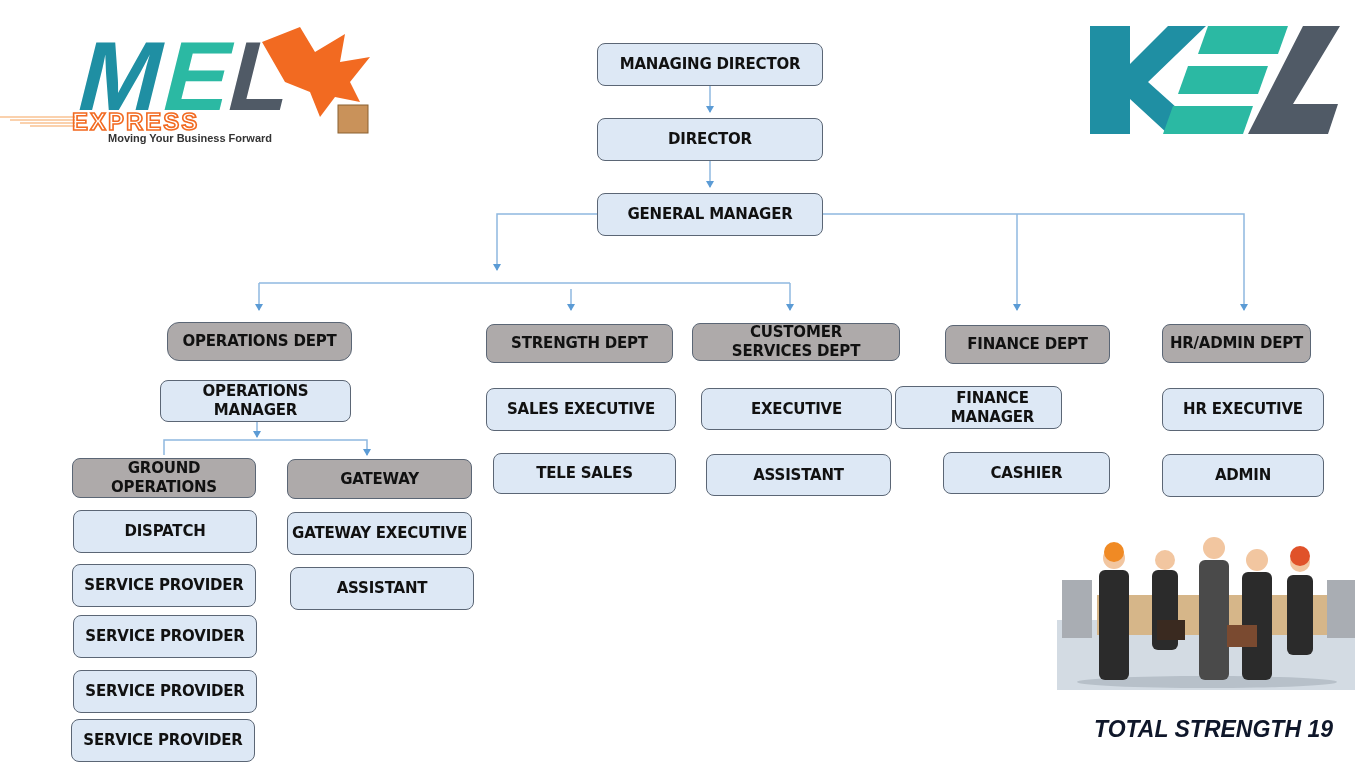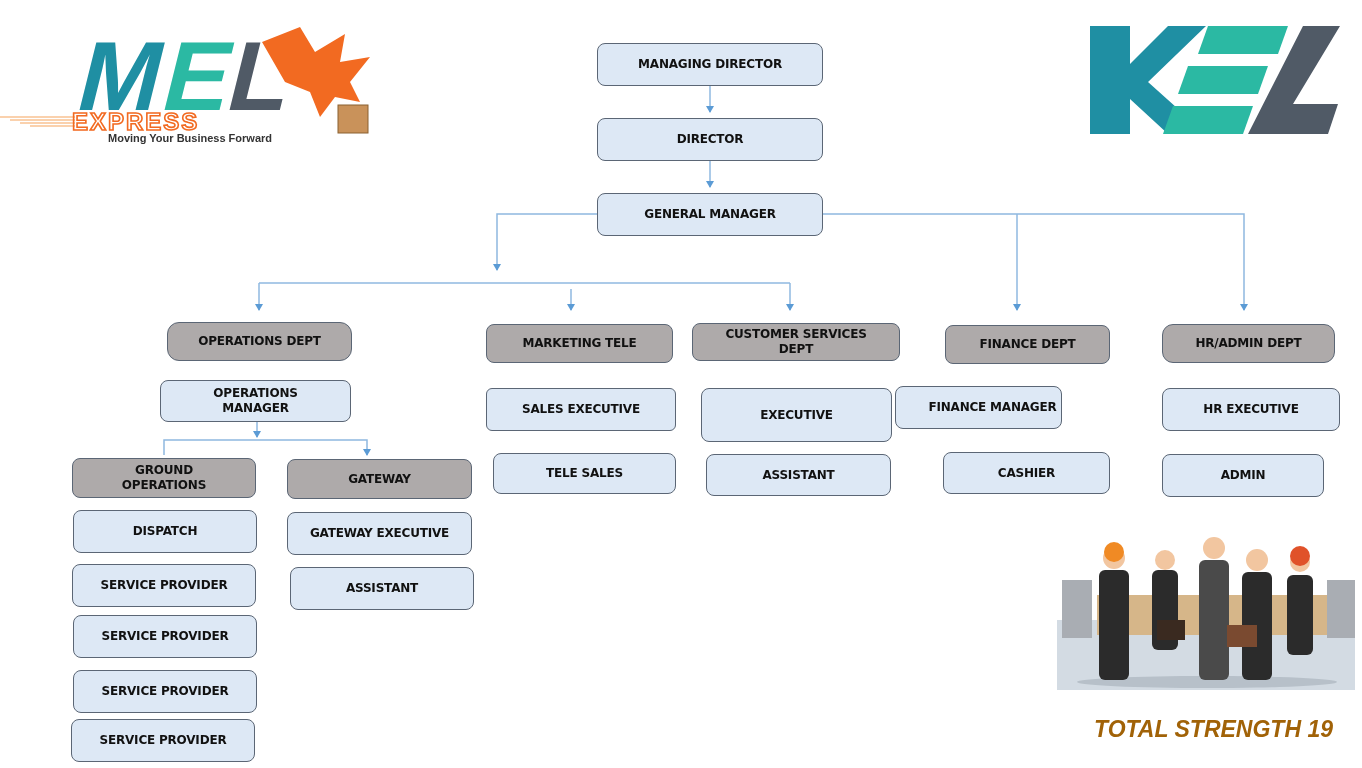--- a/index.html
+++ b/index.html
@@ -1,30 +1,30 @@
 <!DOCTYPE html>
 <html><head>
 <meta charset="utf-8">
 <style>
   html, body { margin:0; padding:0; background:#ffffff; }
   body { width:1362px; height:768px; position:relative; overflow:hidden;
          font-family:"DejaVu Sans", sans-serif; }
   .box { position:absolute; box-sizing:border-box; border:1.3px solid #5b6675;
          border-radius:8px; display:flex; align-items:center; justify-content:center;
-         text-align:center; font-weight:bold; font-size:12px; color:#111;
+         text-align:center; font-weight:bold; font-size:15px; color:#111;
          line-height:1.25; letter-spacing:-0.2px; }
   .role { background:#dde8f5; }
   .dept { background:#aeaaaa; }
   svg.lines { position:absolute; left:0; top:0; }
   .logo-left { position:absolute; left:0; top:22px; width:380px; height:125px; }
   .logo-right { position:absolute; left:1088px; top:24px; width:255px; height:112px; }
   .tagline { position:absolute; left:108px; top:132px; font-size:11px; font-weight:bold;
              color:#333; font-family:"Liberation Sans", sans-serif; }
   .total { position:absolute; left:1094px; top:716px; font-size:23px; font-weight:bold;
-           font-style:italic; color:#a16207; font-family:"Liberation Sans", sans-serif; }
+           font-style:italic; color:#0f172a; font-family:"Liberation Sans", sans-serif; }
   .team { position:absolute; left:1057px; top:520px; width:298px; height:170px; }
 </style>
 </head>
 <body>
 
 <svg class="lines" width="1362" height="768">
   <defs>
     <marker id="arr" markerWidth="8" markerHeight="8" refX="4" refY="6" orient="0" markerUnits="userSpaceOnUse">
       <path d="M0,0 L8,0 L4,7 Z" fill="#5b9bd5"></path>
     </marker>
@@ -83,34 +83,34 @@
 
 <div class="box role" style="left:73px;top:510px;width:184px;height:43px;">DISPATCH</div>
 <div class="box role" style="left:72px;top:564px;width:184px;height:43px;">SERVICE PROVIDER</div>
 <div class="box role" style="left:73px;top:615px;width:184px;height:43px;">SERVICE PROVIDER</div>
 <div class="box role" style="left:73px;top:670px;width:184px;height:43px;">SERVICE PROVIDER</div>
 <div class="box role" style="left:71px;top:719px;width:184px;height:43px;">SERVICE PROVIDER</div>
 
 <div class="box role" style="left:287px;top:512px;width:185px;height:43px;">GATEWAY EXECUTIVE</div>
 <div class="box role" style="left:290px;top:567px;width:184px;height:43px;">ASSISTANT</div>
 
-<div class="box dept" style="left:486px;top:324px;width:187px;height:39px;">MARKETING TELE</div>
-<div class="box role" style="left:486px;top:388px;width:190px;height:43px;border-radius:6px;">SALES EXECUTIVE</div>
+<div class="box dept" style="left:486px;top:324px;width:187px;height:39px;">STRENGTH DEPT</div>
+<div class="box role" style="left:486px;top:388px;width:190px;height:43px;">SALES EXECUTIVE</div>
 <div class="box role" style="left:493px;top:453px;width:183px;height:41px;">TELE SALES</div>
 
 <div class="box dept" style="left:692px;top:323px;width:208px;height:38px;padding:0 20px;">CUSTOMER SERVICES DEPT</div>
-<div class="box role" style="left:701px;top:388px;width:191px;height:54px;">EXECUTIVE</div>
+<div class="box role" style="left:701px;top:388px;width:191px;height:42px;">EXECUTIVE</div>
 <div class="box role" style="left:706px;top:454px;width:185px;height:42px;">ASSISTANT</div>
 
 <div class="box dept" style="left:945px;top:325px;width:165px;height:39px;">FINANCE DEPT</div>
 <div class="box role" style="left:895px;top:386px;width:167px;height:43px;padding-left:28px;">FINANCE MANAGER</div>
 <div class="box role" style="left:943px;top:452px;width:167px;height:42px;">CASHIER</div>
 
-<div class="box dept" style="left:1162px;top:324px;width:173px;height:39px;border-radius:11px;">HR/ADMIN DEPT</div>
-<div class="box role" style="left:1162px;top:388px;width:178px;height:43px;">HR EXECUTIVE</div>
+<div class="box dept" style="left:1162px;top:324px;width:149px;height:39px;">HR/ADMIN DEPT</div>
+<div class="box role" style="left:1162px;top:388px;width:162px;height:43px;">HR EXECUTIVE</div>
 <div class="box role" style="left:1162px;top:454px;width:162px;height:43px;">ADMIN</div>
 
 <svg class="team" viewBox="0 0 298 170">
   <rect x="0" y="100" width="298" height="70" fill="#d3dbe3"></rect>
   <rect x="5" y="60" width="30" height="58" fill="#a9adb3"></rect>
   <rect x="270" y="60" width="28" height="58" fill="#a9adb3"></rect>
   <rect x="40" y="75" width="230" height="40" fill="#d6b689"></rect>
   <ellipse cx="150" cy="162" rx="130" ry="6" fill="#b7c0c9"></ellipse>
   <g fill="#2b2b2b">
     <rect x="42" y="50" width="30" height="110" rx="6"></rect>

